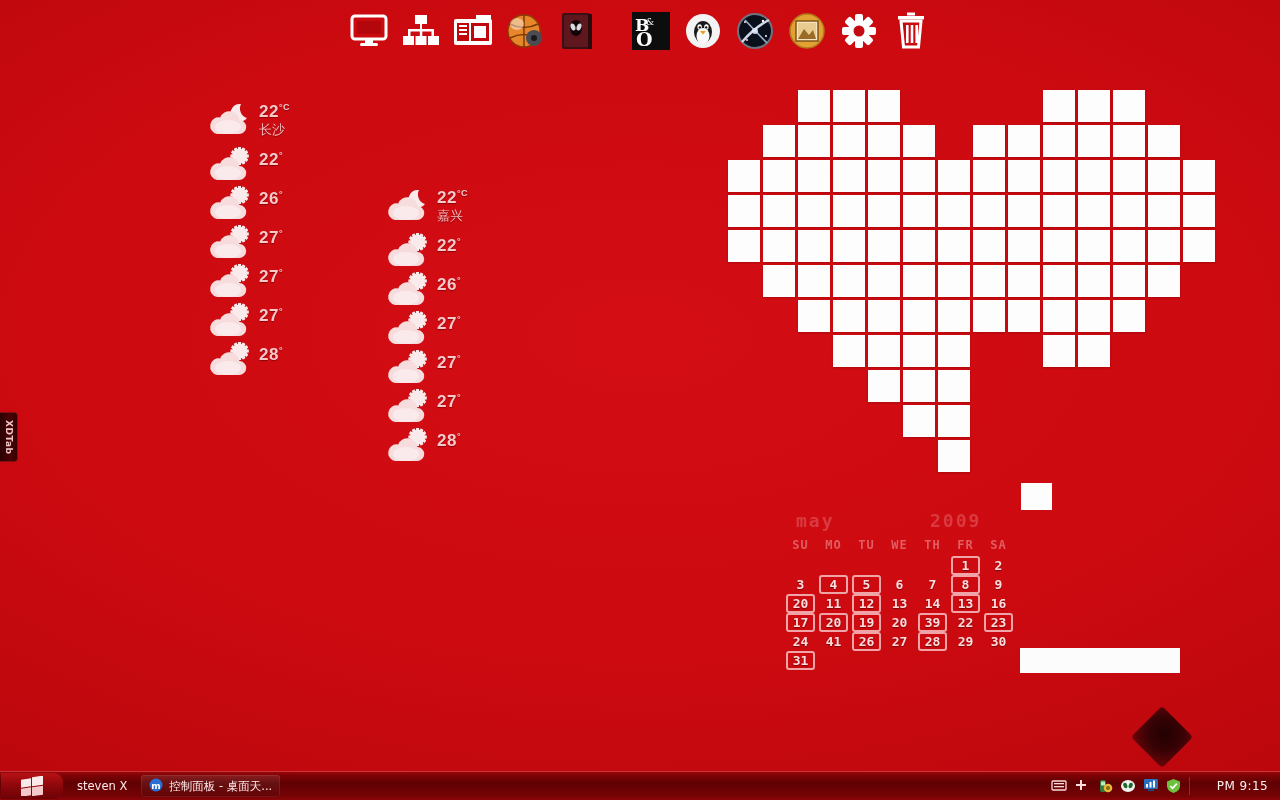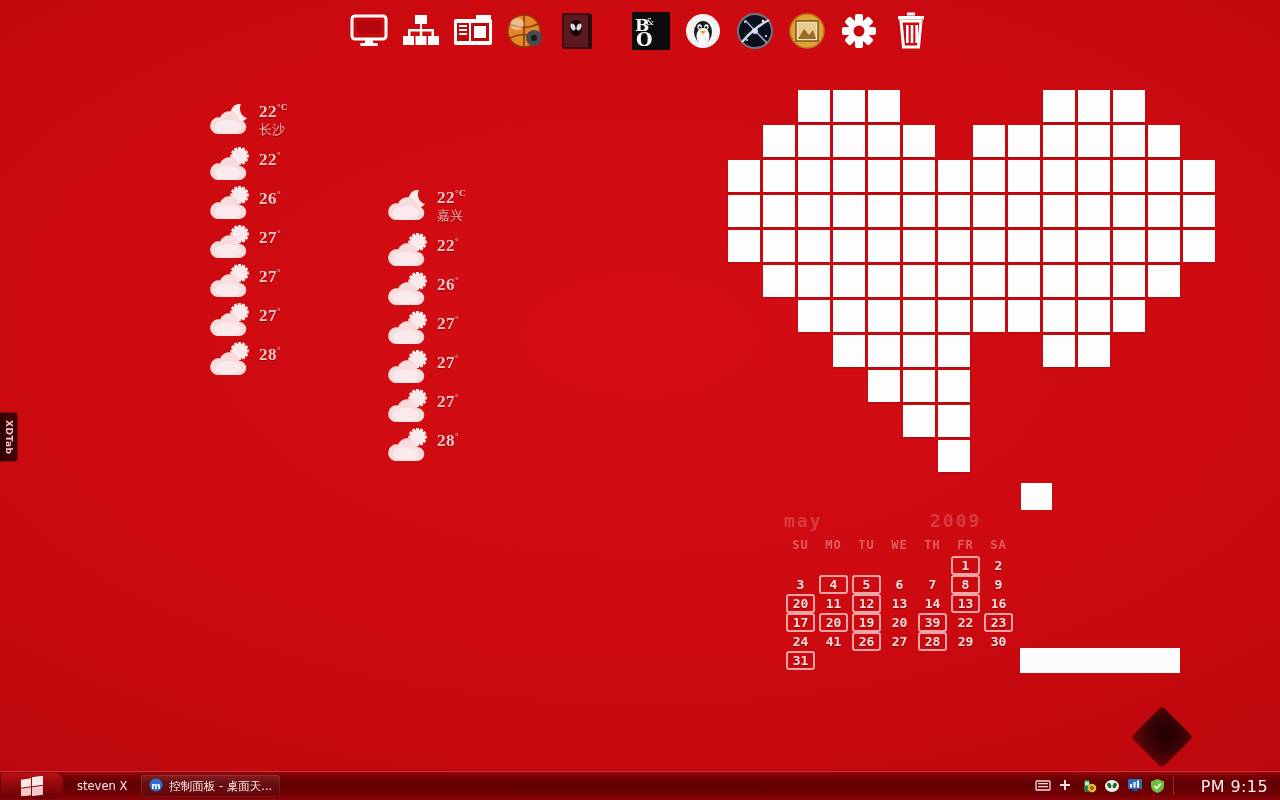--- a/index.html
+++ b/index.html
@@ -43,21 +43,21 @@
     width: 52px; height: 38px;
   }
   .wtemp {
     position: absolute;
     left: 54px; top: 4px;
     color: #f7c9cb;
     font-size: 17px;
     font-weight: bold;
     letter-spacing: 0.5px;
     text-shadow: 0 1px 1px rgba(90,0,0,.6);
-    font-family: Liberation Serif, serif;
+    font-family: Liberation Sans, sans-serif;
   }
   .wrow.head .wtemp { top: 2px; }
   .wdeg {
     font-size: 9px; vertical-align: super;
   }
   .wcity {
     position: absolute; left: 54px; top: 21px;
     color: #f2b9bc; font-size: 13px;
     text-shadow: 0 1px 1px rgba(90,0,0,.6);
     font-family: "DejaVu Sans", sans-serif;
@@ -86,21 +86,21 @@
     position: relative; height: 26px;
   }
   #cal-month, #cal-year {
     position: absolute; top: 0;
     font-size: 18px;
     letter-spacing: 2px;
     color: #e0585c;
     opacity: .62;
     font-weight: bold;
   }
-  #cal-month { left: 0; }
+  #cal-month { left: 12px; }
   #cal-year { left: 146px; }
   #cal-dows {
     display: grid;
     grid-template-columns: repeat(7, 33px);
     margin-top: 2px;
   }
   .dow {
     text-align: center;
     font-size: 12px;
     letter-spacing: 1px;
@@ -199,21 +199,21 @@
   }
   #tray {
     margin-left: auto; margin-right: 6px;
     display: flex; align-items: center; gap: 7px;
     height: 28px;
   }
   #tray-divider {
     width: 1px; height: 18px; background: rgba(255,255,255,.18);
   }
   #clock {
-    color: #ffeef0; font-size: 16px;
+    color: #ffeef0; font-size: 12px;
     font-family: "DejaVu Sans", sans-serif;
     padding-left: 6px; padding-right: 6px;
     letter-spacing: .4px;
     cursor: pointer;
     margin-left: 14px;
   }
   .tray-icon { width: 16px; height: 16px; cursor: pointer; }
 </style>
 </head>
 <body>

